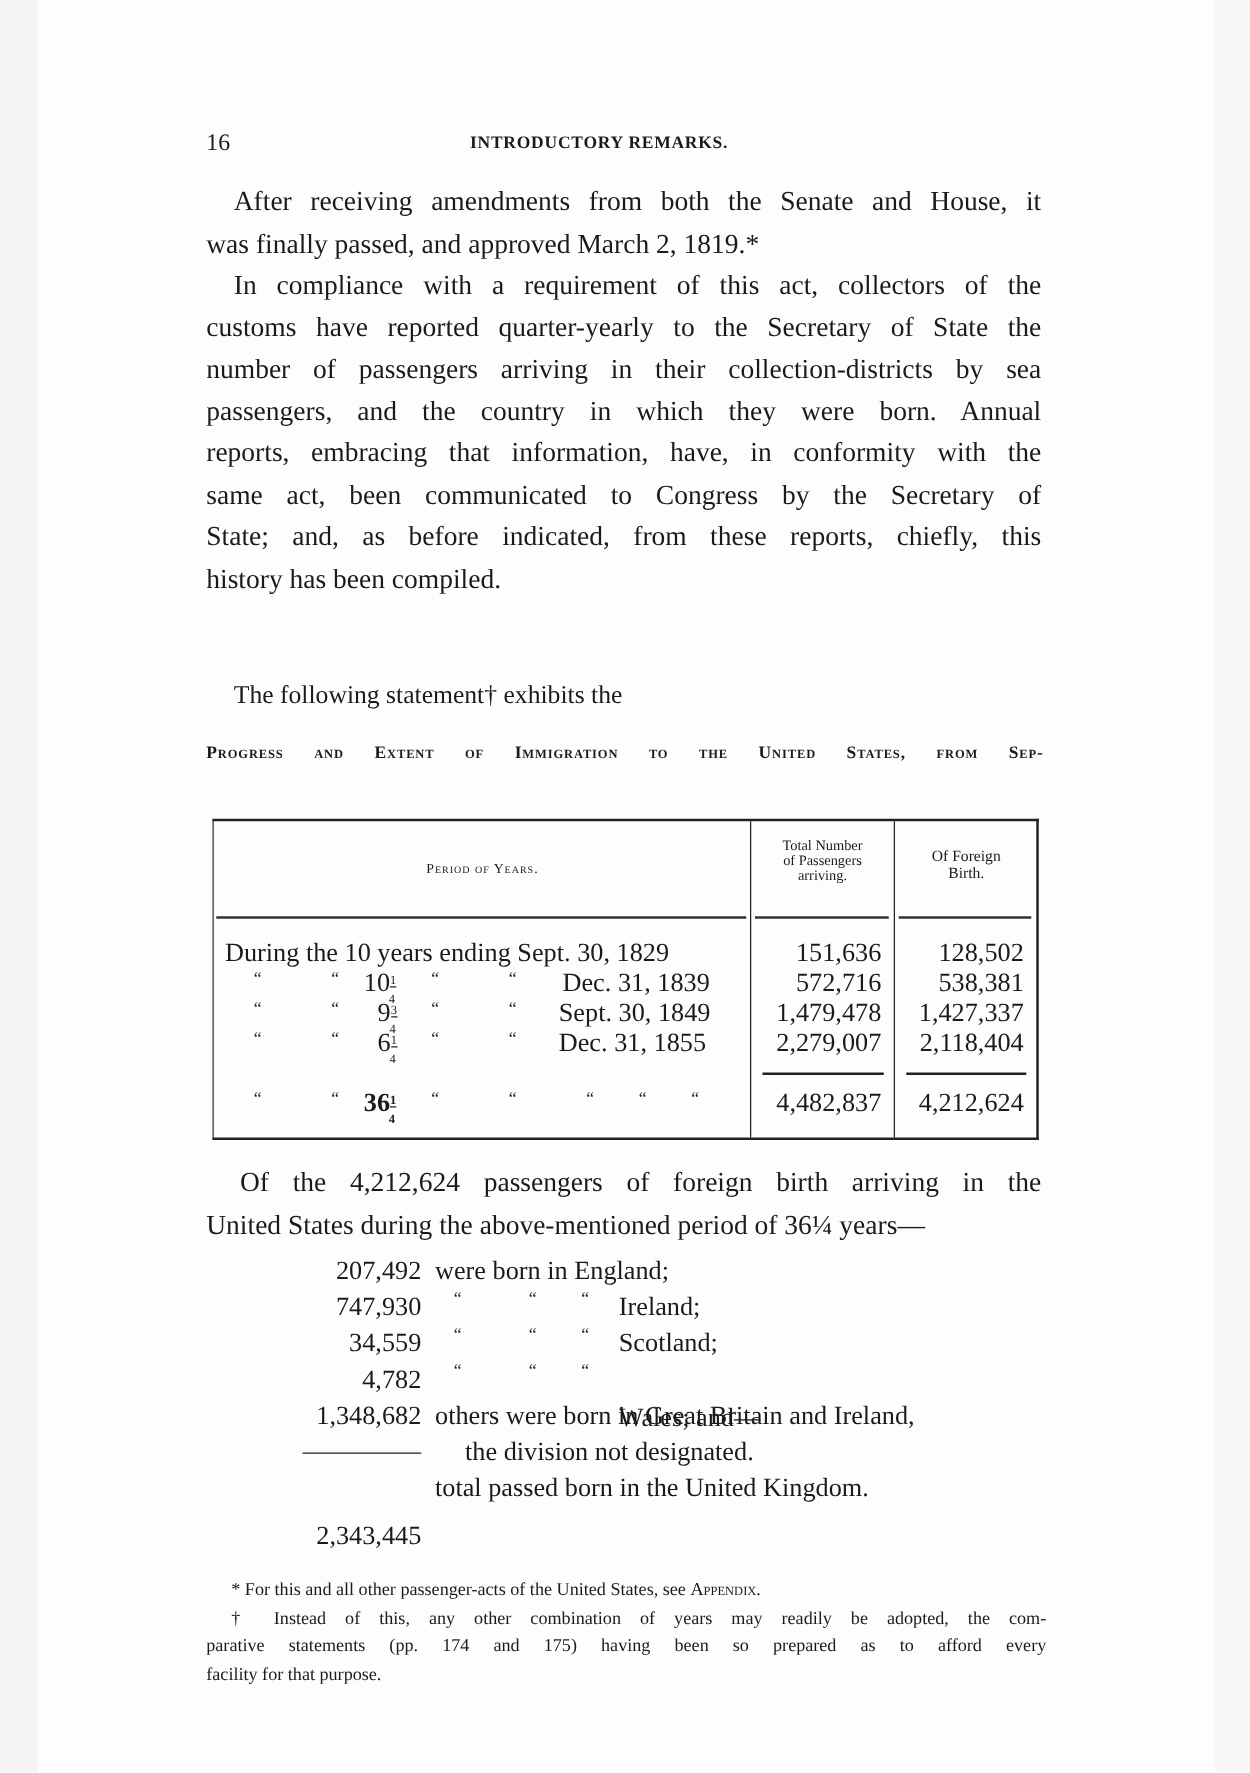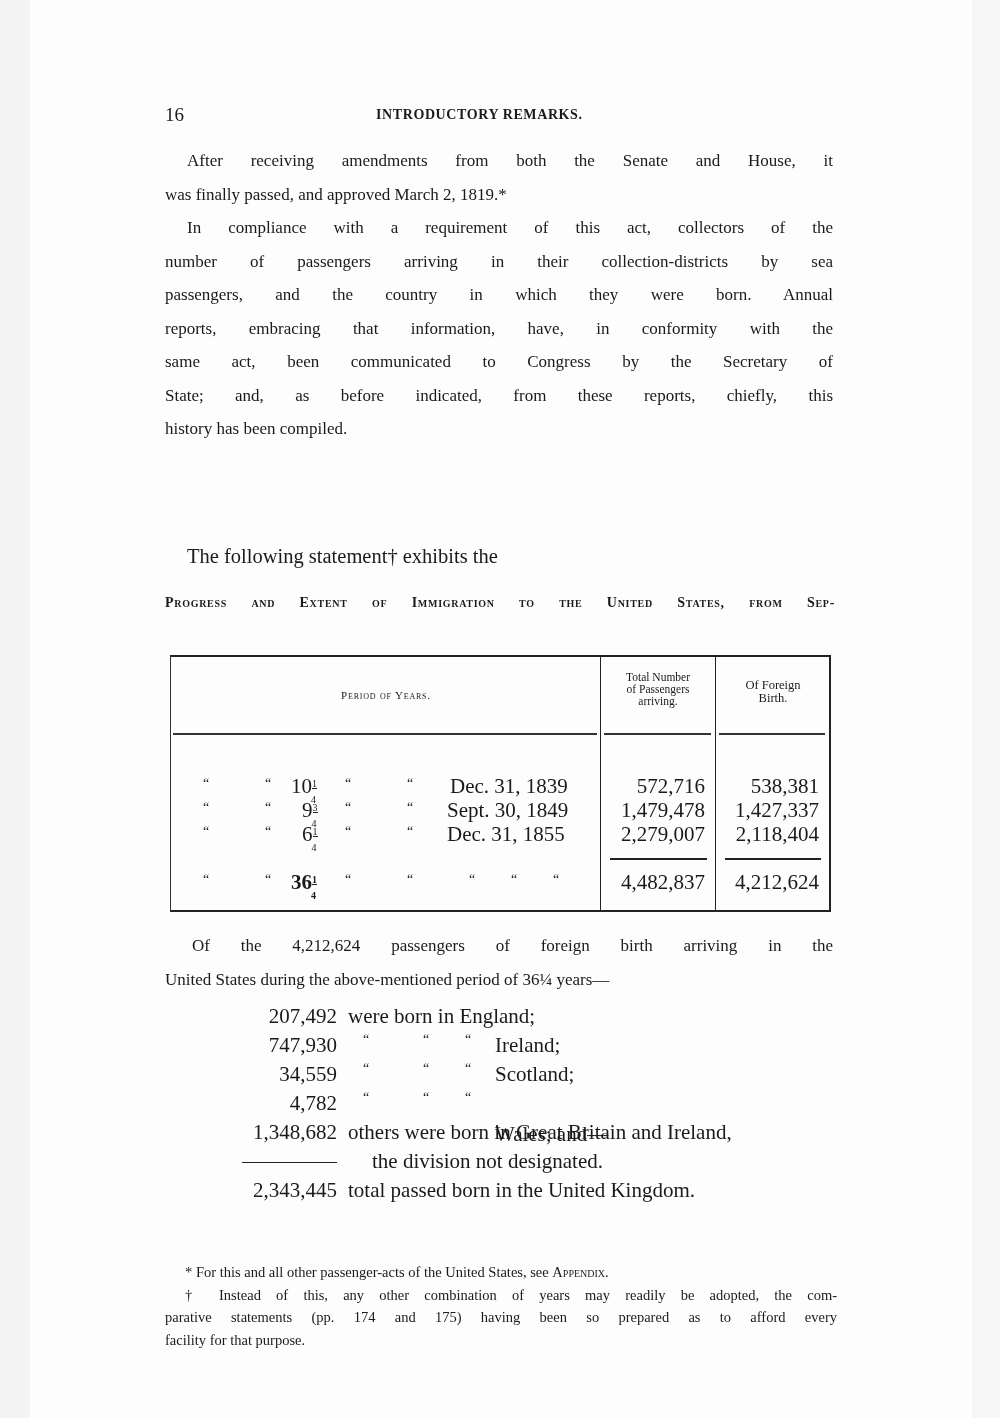--- a/index.html
+++ b/index.html
@@ -12,21 +12,21 @@
       color: #1a1a1a;
     }
     .edge-left { position: absolute; left: 0; top: 0; width: 30px; height: 1418px; background: #f4f4f4; }
     .edge-right { position: absolute; right: 0; top: 0; width: 28px; height: 1418px; background: #f6f6f6; }
     .page { position: absolute; left: 0; top: 0; width: 908px; height: 1418px; }
 
     .running-head { position: absolute; top: 104px; left: 165px; width: 670px; height: 24px; }
     .page-num { position: absolute; left: 0; top: 0; font-size: 19px; }
     .head-title { position: absolute; left: 211px; top: 3px; font-size: 14px; letter-spacing: 0.6px; font-weight: bold; }
 
-    .para { position: absolute; left: 165px; width: 668px; font-size: 17px; line-height: 33.5px; text-align: justify; }
+    .para { position: absolute; left: 165px; width: 668px; font-size: 22px; line-height: 33.5px; text-align: justify; }
     .para .indent { display: inline-block; width: 22px; }
     .line { display: block; text-align: justify; text-align-last: justify; white-space: nowrap; }
     .line.last { text-align-last: left; }
 
     .statement { position: absolute; left: 187px; top: 545px; font-size: 20.5px; }
     .caption { position: absolute; left: 165px; top: 592px; width: 670px; font-size: 12.5px; font-weight: bold; letter-spacing: 0.7px; line-height: 22px; }
     .caption .c1 { display: block; text-align: justify; text-align-last: justify; font-variant: small-caps; font-size: 14px; }
     .caption .c2 { display: block; text-align: center; font-variant: small-caps; font-size: 14px; }
 
     .tbl { position: absolute; left: 170px; top: 655px; width: 661px; height: 257px;
@@ -71,20 +71,21 @@
     <span class="head-title">INTRODUCTORY REMARKS.</span>
   </div>
 
   <div class="para" style="top:144px;">
     <span class="line"><span class="indent"></span><span>After receiving amendments from both the Senate and House, it</span></span>
     <span class="line last">was finally passed, and approved March 2, 1819.*</span>
   </div>
 
   <div class="para" style="top:211px;">
     <span class="line"><span class="indent"></span><span>In compliance with a requirement of this act, collectors of the</span></span>
+    <span class="line">customs have reported quarter-yearly to the Secretary of State the</span>
     <span class="line">number of passengers arriving in their collection-districts by sea</span>
     <span class="line">passengers, and the country in which they were born. Annual</span>
     <span class="line">reports, embracing that information, have, in conformity with the</span>
     <span class="line">same act, been communicated to Congress by the Secretary of</span>
     <span class="line">State; and, as before indicated, from these reports, chiefly, this</span>
     <span class="line last">history has been compiled.</span>
   </div>
 
   <div class="statement">The following statement† exhibits the</div>
 
@@ -103,20 +104,27 @@
     <div class="th-total">
       <div>Total Number</div>
       <div>of Passengers</div>
       <div>arriving.</div>
     </div>
     <div class="th-foreign">
       <div>Of Foreign</div>
       <div>Birth.</div>
     </div>
 
+    <div class="row" style="top:93px;">
+      <span class="period">
+        <span>During the 10 years ending</span> <span>Sept. 30, 1829</span>
+      </span>
+      <span class="num total">151,636</span>
+      <span class="num foreign">128,502</span>
+    </div>
 
     <div class="row" style="top:117px;">
       <span class="ditto" style="left:32px;">“</span>
       <span class="ditto" style="left:94px;">“</span>
       <span class="frac" style="left:120px;"><span>10</span><sup>1</sup><sub>4</sub></span>
       <span class="ditto" style="left:174px;">“</span>
       <span class="ditto" style="left:236px;">“</span>
       <span style="position:absolute; left:279px;">Dec. 31, 1839</span>
       <span class="num total">572,716</span>
       <span class="num foreign">538,381</span>
@@ -194,21 +202,21 @@
     </div>
     <div class="fig-line" style="top:1120px; left:237px;">
       <span class="fig-num" style="left:0;">1,348,682</span>
       <span style="position:absolute; left:111px;">others were born in Great Britain and Ireland,</span>
     </div>
     <div class="dash-line" style="top:1162px; left:242px; width:95px;"></div>
     <div class="fig-line" style="top:1149px; left:237px;">
       <span style="position:absolute; left:135px;">the division not designated.</span>
     </div>
     <div class="fig-line" style="top:1178px; left:237px;">
-      <span class="fig-num" style="left:0;">2,343,445</span>
+      <span class="fig-num" style="left:0;margin-top:38px;">2,343,445</span>
       <span style="position:absolute; left:111px;">total passed born in the United Kingdom.</span>
     </div>
   </div>
 
   <div class="footnotes" style="top:1261px;">
     <span class="fn" style="padding-left:20px;"><span>* For this and all other passenger-acts of the United States, see </span><span class="sc">Appendix.</span></span>
     <span class="fn" style="padding-left:20px; text-align-last: justify;">† Instead of this, any other combination of years may readily be adopted, the com-</span>
     <span class="fn" style="text-align-last: justify;">parative statements (pp. 174 and 175) having been so prepared as to afford every</span>
     <span class="fn">facility for that purpose.</span>
   </div>

